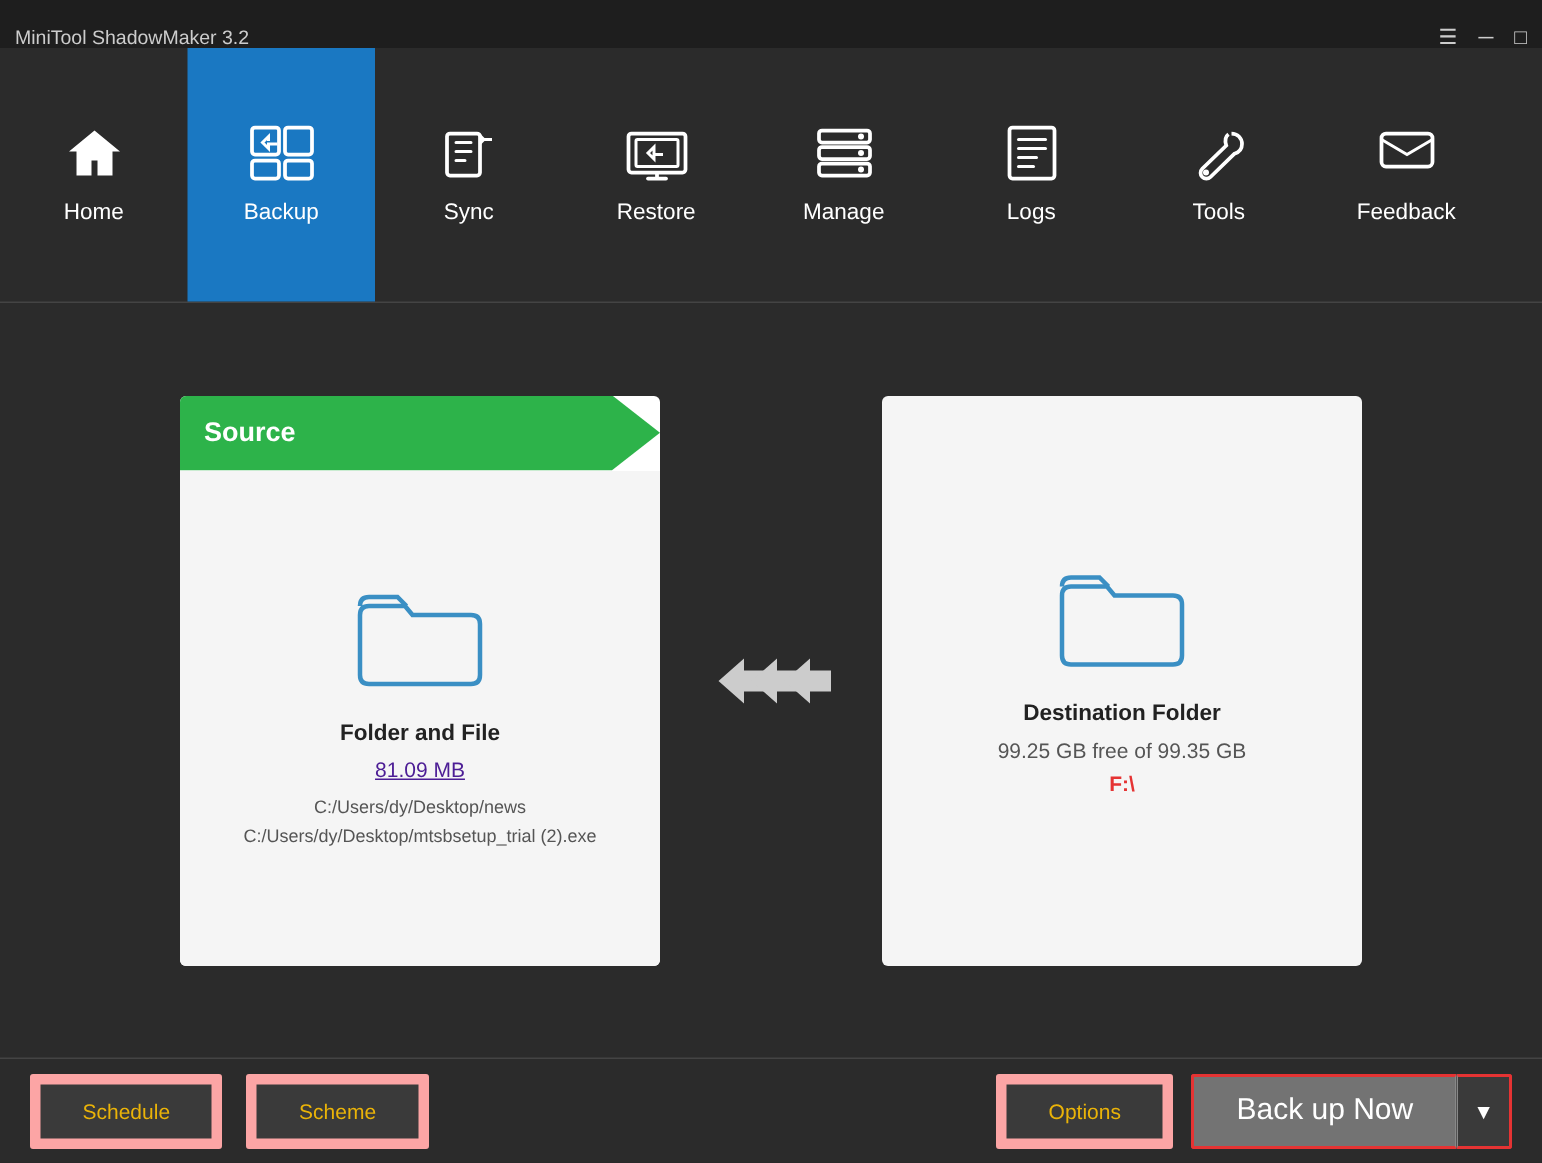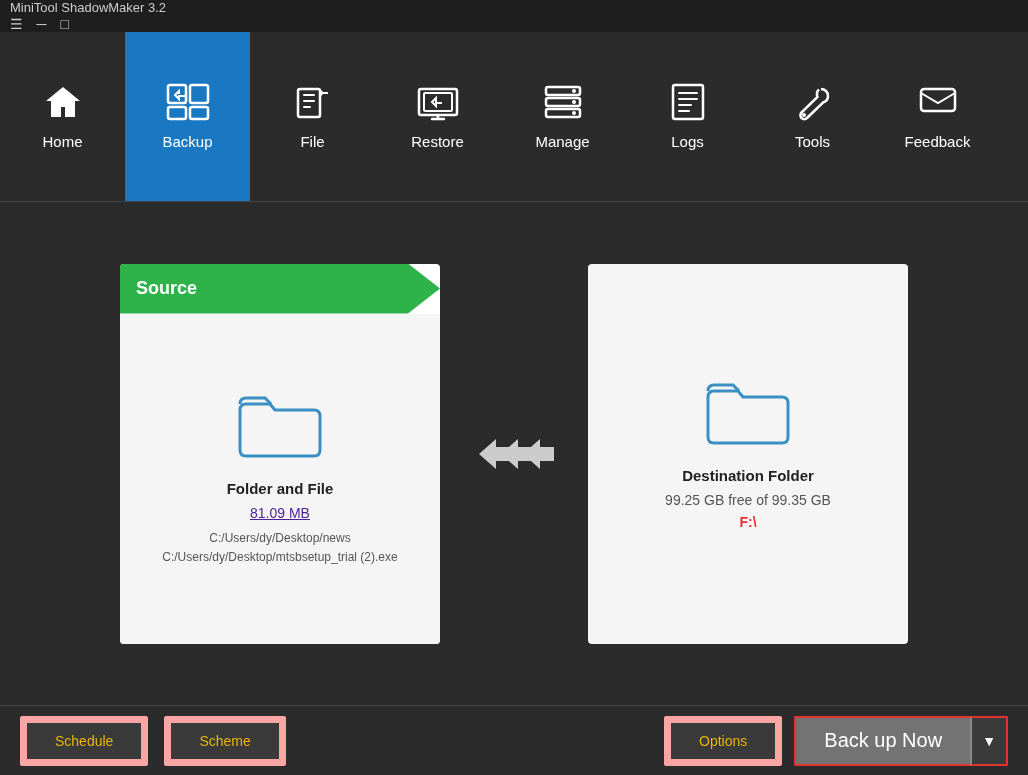--- a/index.html
+++ b/index.html
@@ -10,24 +10,23 @@
       font-family: 'Segoe UI', Arial, sans-serif;
       color: #fff;
       overflow: hidden;
     }
 
     
     .titlebar {
       height: 32px;
       background: #1e1e1e;
       display: flex;
-      align-items: flex-start;
+      align-items: flex-end;
       justify-content: space-between;
       padding: 0 10px;
-      flex-direction: column;
     }
     .titlebar-title {
       font-size: 13px;
       color: #ccc;
     }
     .titlebar-controls {
       display: flex;
       gap: 14px;
     }
     .titlebar-btn {
@@ -250,21 +249,21 @@
   </div>
   <div class="nav-item">
     <span class="nav-icon">
       <svg width="38" height="38" viewBox="0 0 38 38" fill="none">
         <rect x="4" y="6" width="22" height="28" rx="2" stroke="white" stroke-width="2.5" fill="none"></rect>
         <path d="M10 12h10M10 18h10M10 24h6" stroke="white" stroke-width="2" stroke-linecap="round"></path>
         <path d="M30 10 L26 6 L26 14 Z" fill="white"></path>
         <line x1="26" y1="10" x2="34" y2="10" stroke="white" stroke-width="2"></line>
       </svg>
     </span>
-    <span class="nav-label">File</span>
+    <span class="nav-label">Sync</span>
   </div>
   <div class="nav-item">
     <span class="nav-icon">
       <svg width="44" height="38" viewBox="0 0 44 38" fill="none">
         <rect x="3" y="6" width="38" height="26" rx="2" stroke="white" stroke-width="2.5" fill="none"></rect>
         <rect x="8" y="10" width="28" height="18" rx="1" stroke="white" stroke-width="2" fill="none"></rect>
         <path d="M16 36h12" stroke="white" stroke-width="2.5" stroke-linecap="round"></path>
         <path d="M22 32v4" stroke="white" stroke-width="2.5"></path>
         <path d="M20 19 L20 15 L16 19 L20 23 L20 20 L26 20" stroke="white" stroke-width="2" fill="none"></path>
       </svg>

